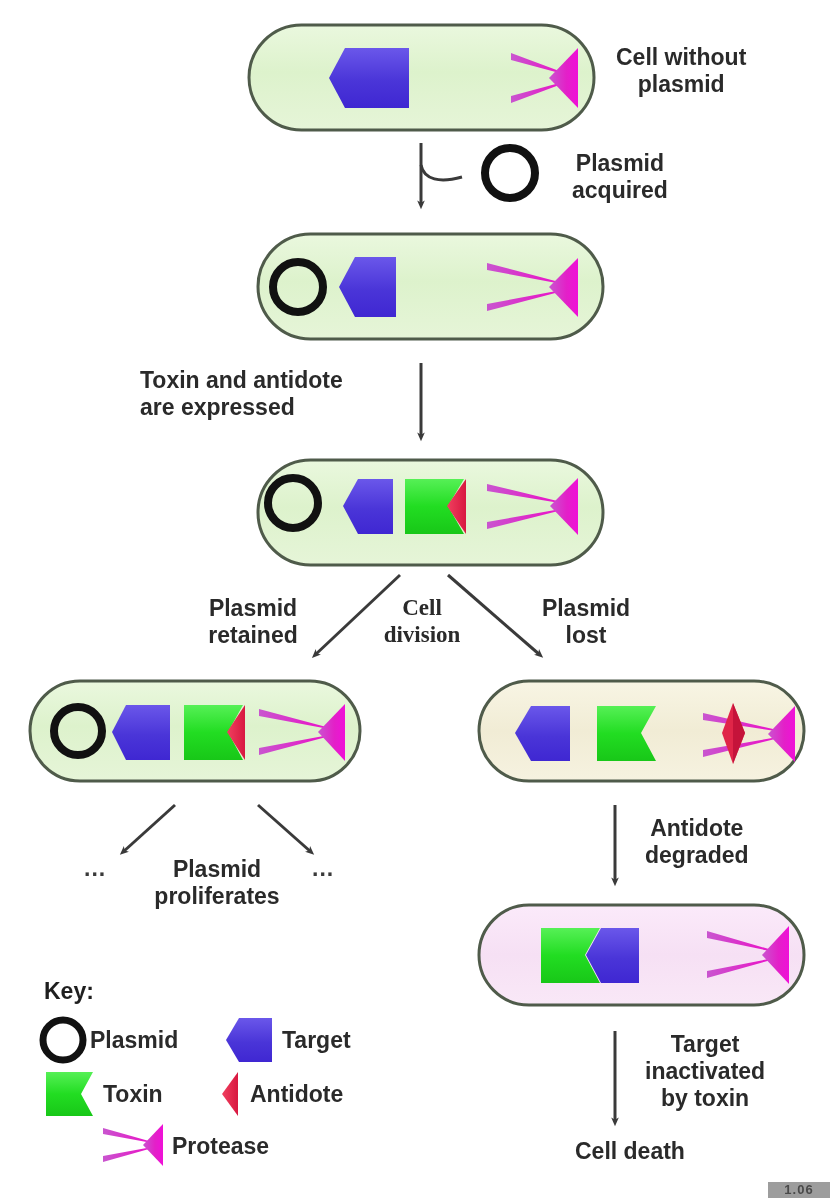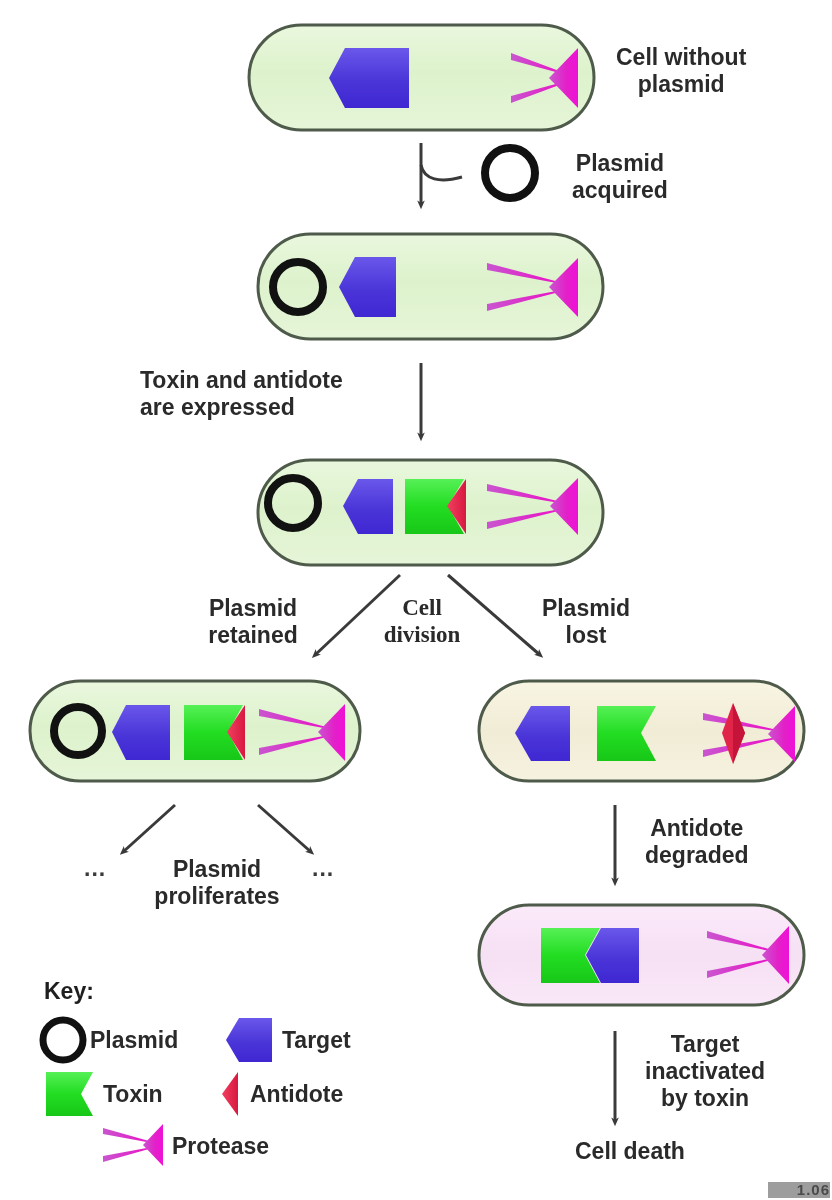--- a/index.html
+++ b/index.html
@@ -35,21 +35,21 @@
     position:absolute;font-size:23px;font-weight:bold;color:#3a3a3a;
     letter-spacing:1px;
     font-family:"Liberation Sans","DejaVu Sans",sans-serif;
   }
   .wm{
     position:absolute;right:2px;bottom:2px;
     width:62px;height:16px;background:#8d8d8d;
     opacity:.85;
   }
   .wm span{
-    display:block;text-align:right;font-size:15px;font-weight:bold;
+    display:block;text-align:center;font-size:13px;font-weight:bold;
     color:#2b2b2b;line-height:16px;letter-spacing:1px;
     font-family:"Liberation Sans","DejaVu Sans",sans-serif;
   }
 </style>
 </head>
 <body>
 
 <div id="stage">
 
 <svg id="diagram" viewBox="0 0 832 1200">

